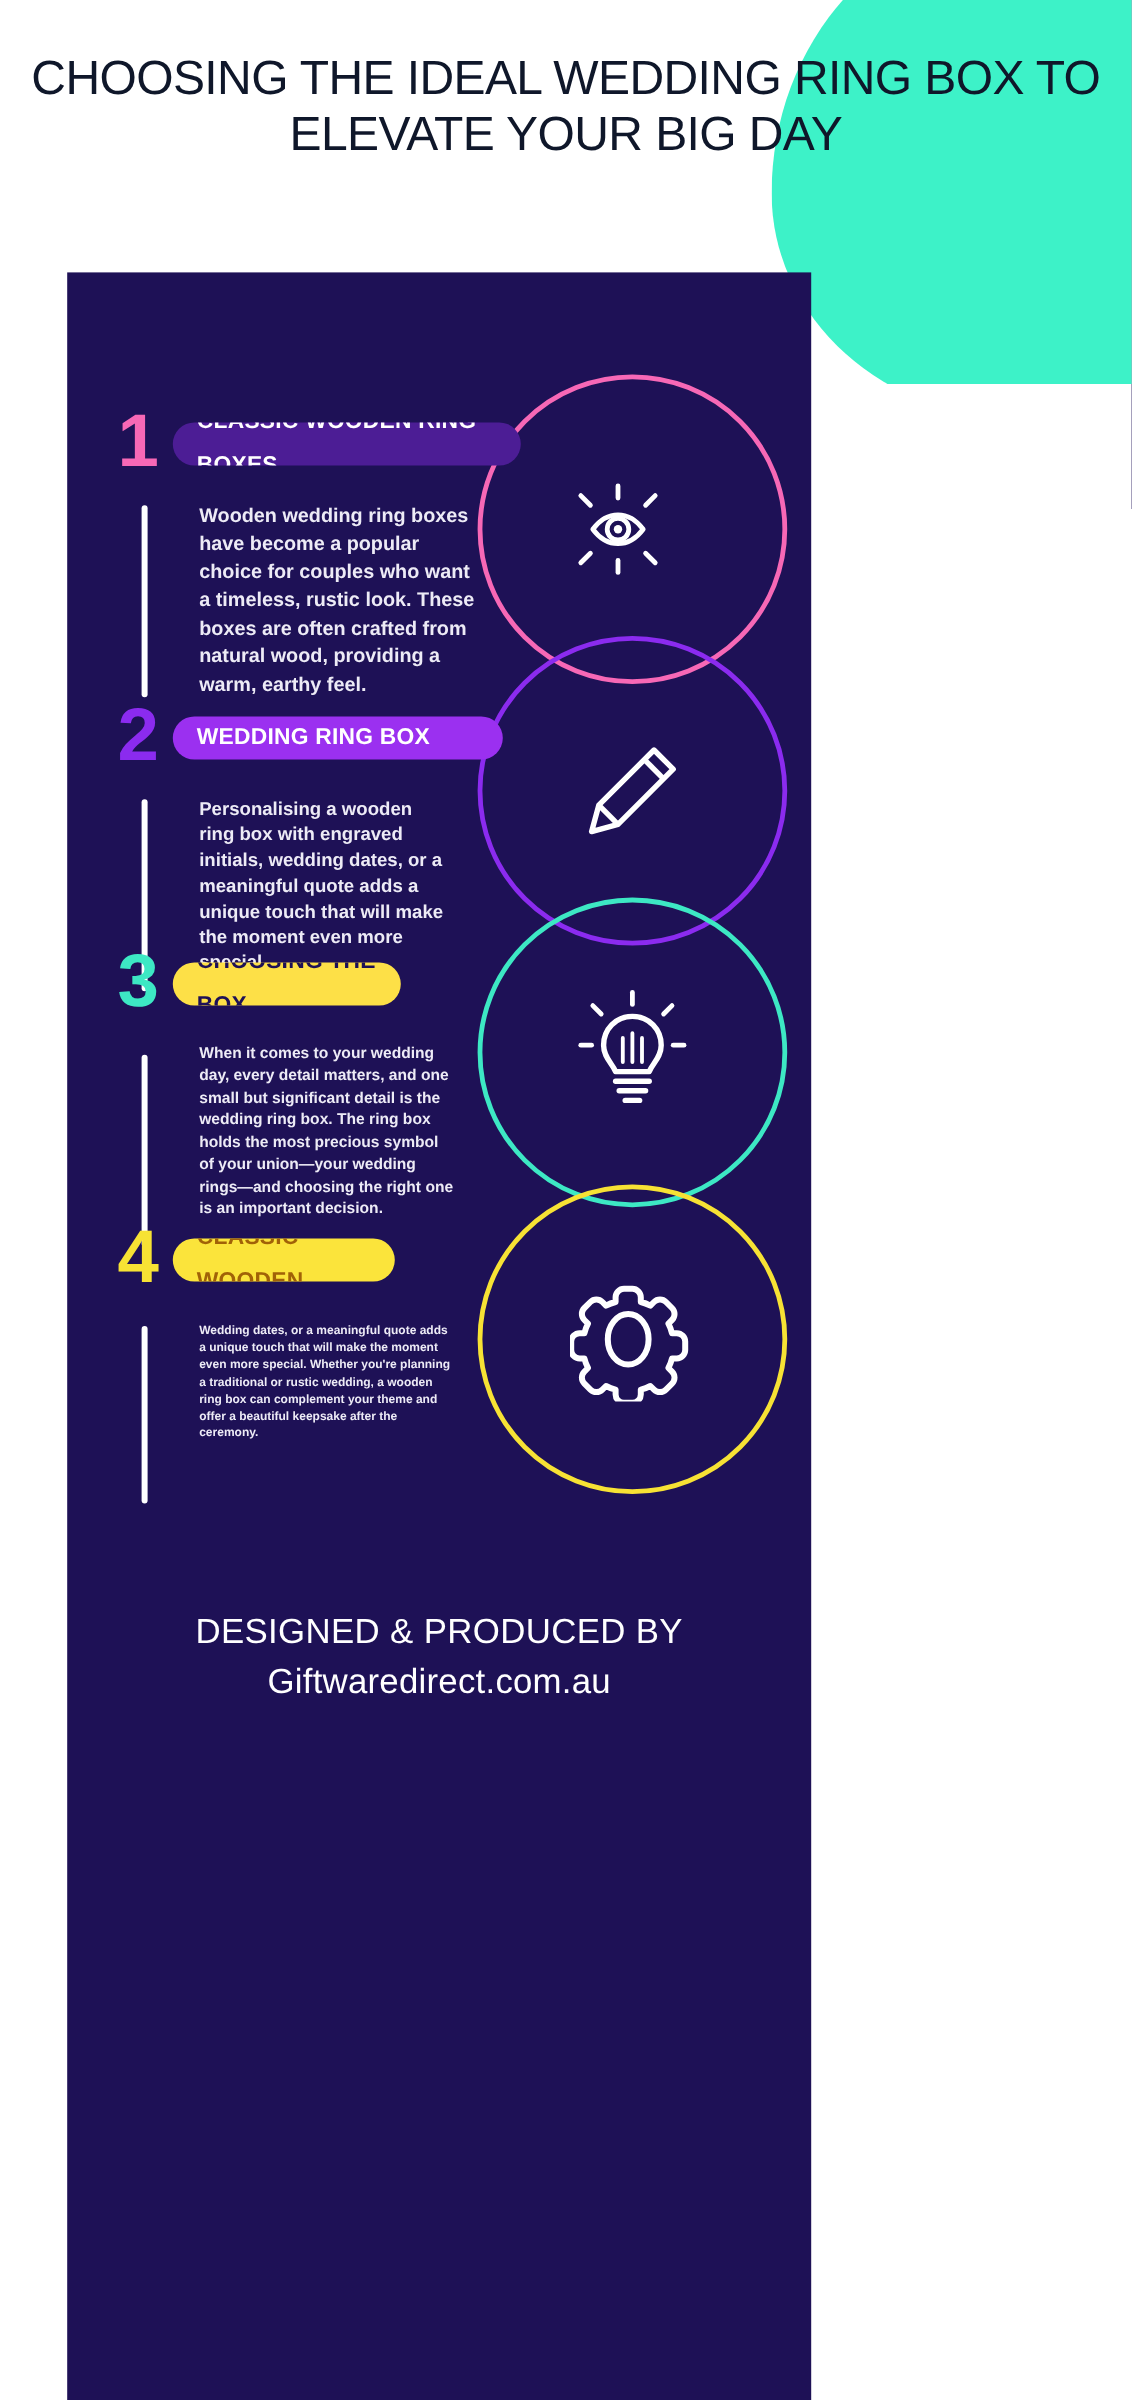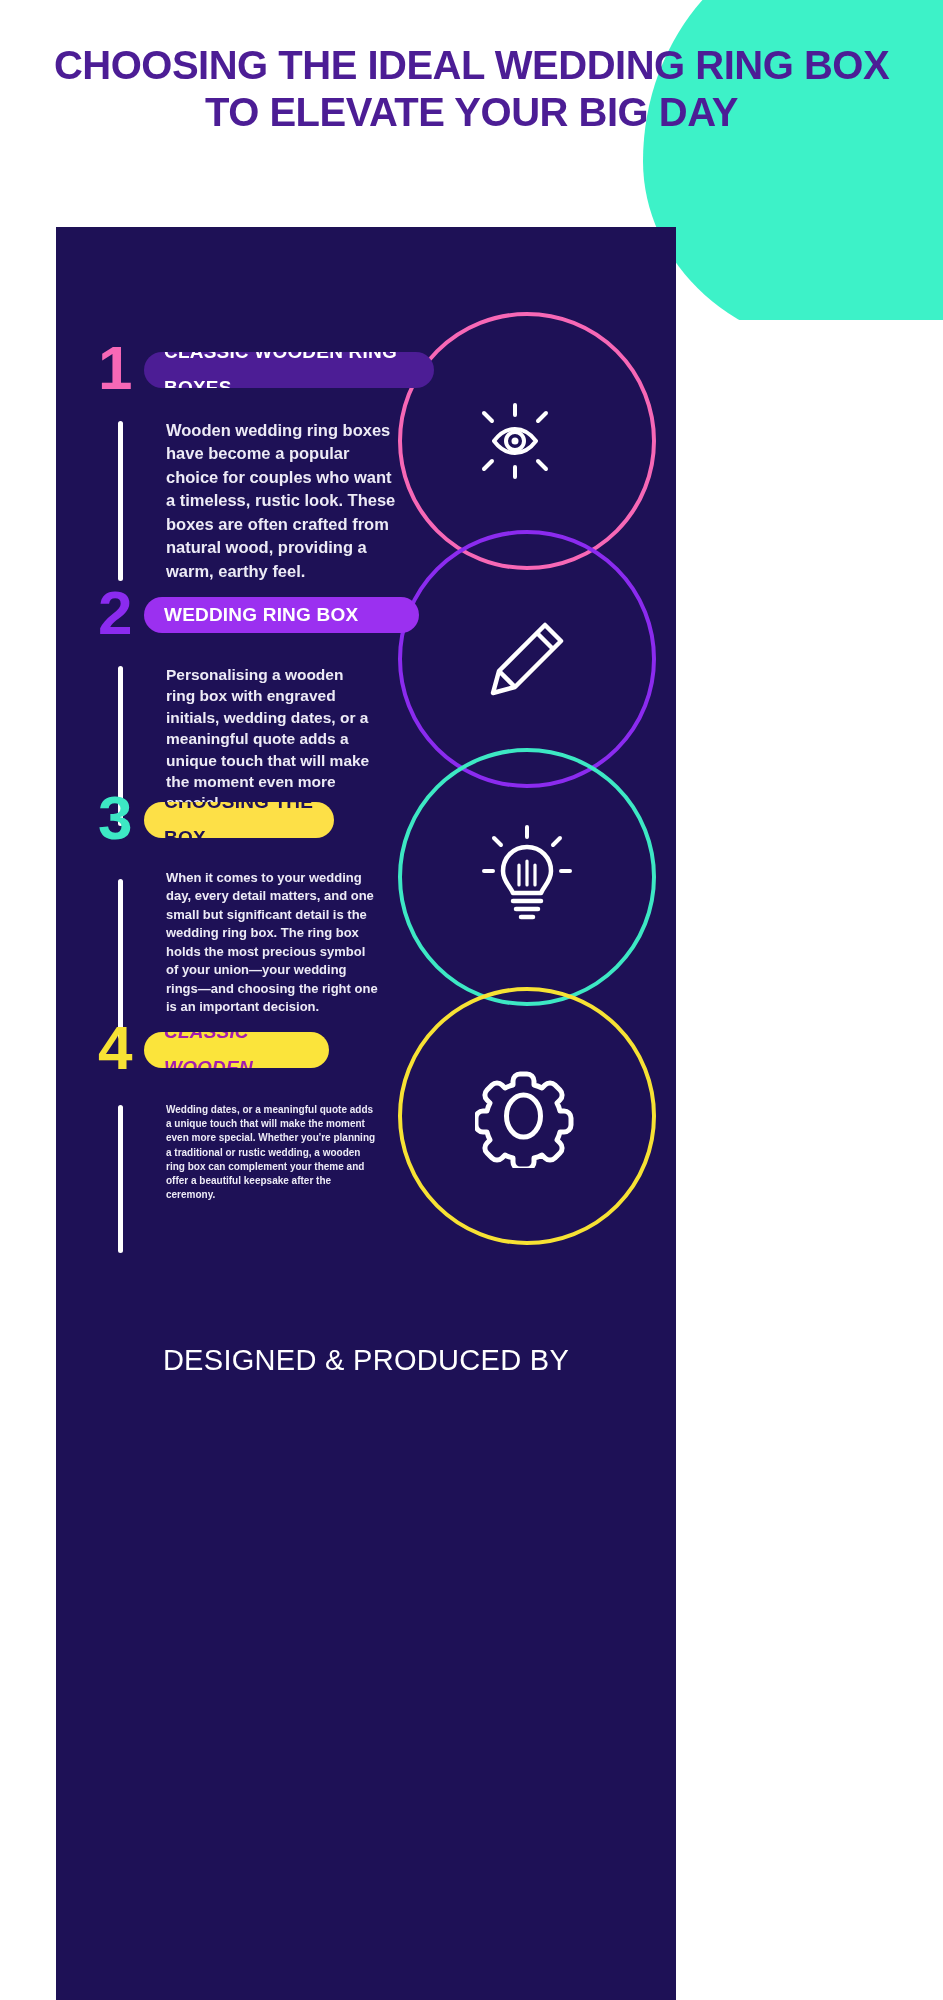--- a/index.html
+++ b/index.html
@@ -26,23 +26,23 @@
     background:#3DF2C8;
     border-radius:50% 50% 50% 50% / 55% 55% 45% 45%;
   }
 
   
   .title {
     position:absolute;
     top:42px; left:0; right:0;
     z-index:3;
     text-align:center;
-    color:#4c1d95;
+    color:#0f172a;
     font-size:40px;
-    font-weight:bold;
+    font-weight:normal;
     line-height:1.18;
     letter-spacing:-0.5px;
     padding:0 22px;
   }
 
   
   .panel {
     position:absolute;
     left:56px; top:227px;
     width:620px; height:1773px;
@@ -107,21 +107,21 @@
     font-weight:bold;
     letter-spacing:0.2px;
     z-index:2;
     overflow:hidden;
     white-space:normal;
     line-height:36px;
   }
   .p1 { background:#4c1d95; color:#ffffff; width:290px; top:5px; }
   .p2 { background:#9B30F0; color:#ffffff; width:275px; top:5px; }
   .p3 { background:#fde047; color:#1E1156; width:190px; top:5px; }
-  .p4 { background:#FBE43B; color:#a21caf; width:185px; top:5px;font-style:italic; }
+  .p4 { background:#FBE43B; color:#a16207; width:185px; top:5px; }
 
   .rail {
     position:absolute;
     left:62px;
     width:5px;
     background:#ffffff;
     border-radius:3px;
   }
   .r1 { top:74px; height:160px; }
   .r2 { top:74px; height:160px; }
@@ -241,15 +241,16 @@
     <div class="step-head">
       <div class="num">4</div>
       <div class="pill p4">CLASSIC WOODEN</div>
     </div>
     <div class="rail r4"></div>
     <div class="body-text b4">Wedding dates, or a meaningful quote adds a unique touch that will make the moment even more special. Whether you're planning a traditional or rustic wedding, a wooden ring box can complement your theme and offer a beautiful keepsake after the ceremony.</div>
   </div>
 
   <div class="footer">
     <div class="f-line1">DESIGNED &amp; PRODUCED BY</div>
+    <div class="f-line2">Giftwaredirect.com.au</div>
   </div>
 
 </div>
 
 </body></html>

